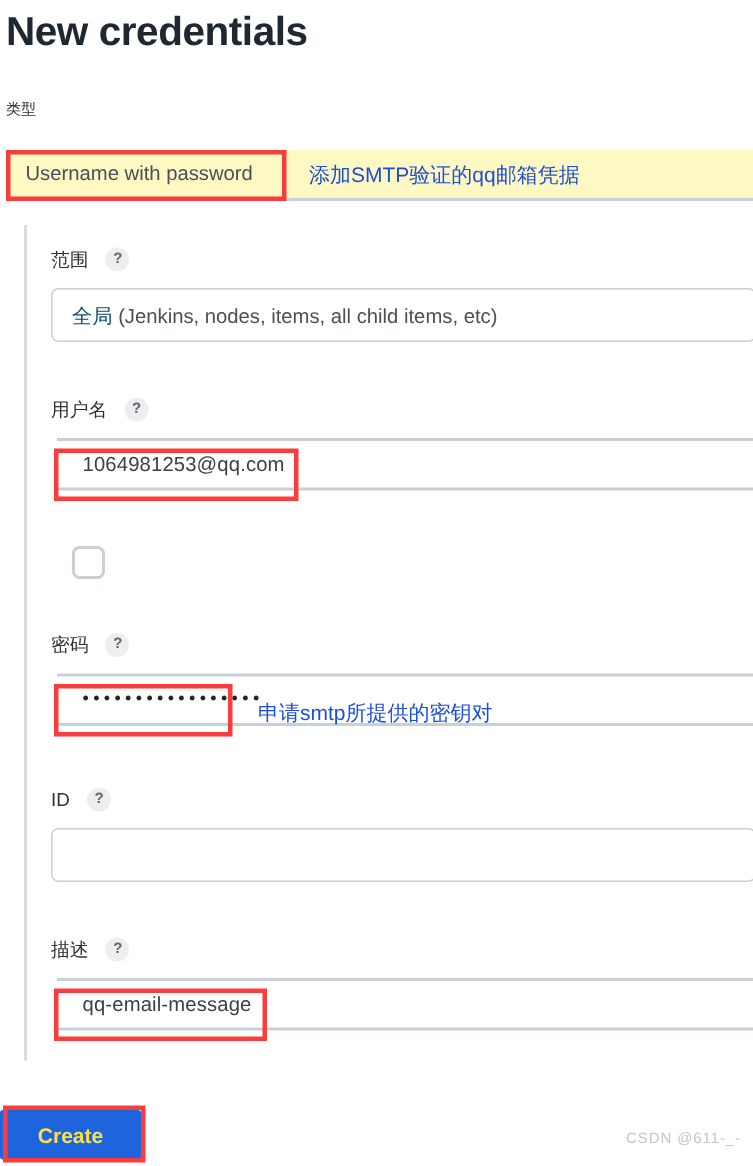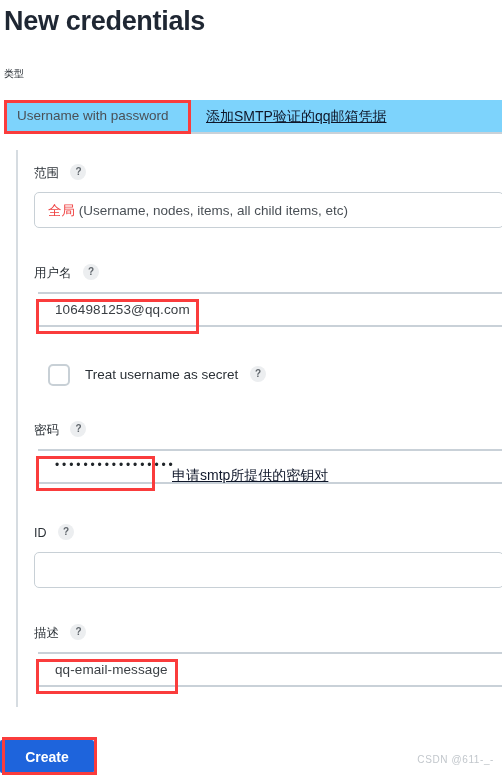--- a/index.html
+++ b/index.html
@@ -46,39 +46,38 @@
     width: 498px;
     height: 34px;
   }
   .type-select {
     position: absolute;
     left: 0; top: 0;
     width: 498px;
     height: 34px;
     border: none;
     border-bottom: 2px solid #c9d1d8;
-    background: #7dd3fc;
+    background: #fef9c3;
   }
   .type-select-text {
     position: absolute;
     left: 13px;
     top: 8px;
     font-size: 13.5px;
     color: #4a5056;
     white-space: nowrap;
   }
 
   
   .annot {
     position: absolute;
-    color: #0f172a;
+    color: #1d4ed8;
     font-size: 14px;
     white-space: nowrap;
     line-height: 18px;
-    text-decoration: underline;
   }
   .annot-type { left: 206px; top: 107px; }
   .annot-pass { left: 172px; top: 466px; }
 
   
   .redbox {
     position: absolute;
     border: 3px solid #fa3c3c;
     background: transparent;
     pointer-events: none;
@@ -137,21 +136,21 @@
     background: #ffffff;
   }
   .control-rounded .ctl-text {
     position: absolute;
     left: 13px;
     top: 9px;
     font-size: 13.5px;
     color: #4a5056;
     white-space: nowrap;
   }
-  .control-rounded .ctl-text .zh { color: #ef4444; }
+  .control-rounded .ctl-text .zh { color: #0c4a6e; }
 
   
   .control-flat {
     position: absolute;
     left: 20px;
     top: 28px;
     width: 466px;
     height: 35px;
     border-top: 2px solid #c9d1d8;
     border-bottom: 2px solid #c9d1d8;
@@ -206,21 +205,21 @@
   
   .create-btn {
     position: absolute;
     left: 0px;
     top: 740px;
     width: 94px;
     height: 33px;
     background: #1e64dc;
     border: none;
     border-radius: 2px;
-    color: #ffffff;
+    color: #fde047;
     font-size: 14px;
     font-weight: bold;
     font-family: "Liberation Sans", "DejaVu Sans", sans-serif;
     cursor: pointer;
     padding: 0;
   }
 
   
   .watermark {
     position: absolute;
@@ -248,40 +247,36 @@
 <div class="annot annot-type">添加SMTP验证的qq邮箱凭据</div>
 
 <div class="form-panel">
 
   <div class="field" style="top:14px;height:70px;">
     <div class="field-label">
       <span>范围</span>
       <span class="help-badge">?</span>
     </div>
     <div class="control-rounded">
-      <span class="ctl-text"><span class="zh">全局</span><span> (Username, nodes, items, all child items, etc)</span></span>
+      <span class="ctl-text"><span class="zh">全局</span><span> (Jenkins, nodes, items, all child items, etc)</span></span>
     </div>
   </div>
 
   <div class="field" style="top:114px;height:68px;">
     <div class="field-label">
       <span>用户名</span>
       <span class="help-badge">?</span>
     </div>
     <div class="control-flat">
       <span class="ctl-text">1064981253@qq.com</span>
     </div>
   </div>
 
   <div class="checkbox-row" style="top:212px;">
     <span class="checkbox-box"></span>
-    <span class="checkbox-label">
-      <span>Treat username as secret</span>
-      <span class="help-badge">?</span>
-    </span>
   </div>
 
   <div class="field" style="top:271px;height:68px;">
     <div class="field-label">
       <span>密码</span>
       <span class="help-badge">?</span>
     </div>
     <div class="control-flat">
       <span class="ctl-dots">•••••••••••••••••</span>
     </div>

